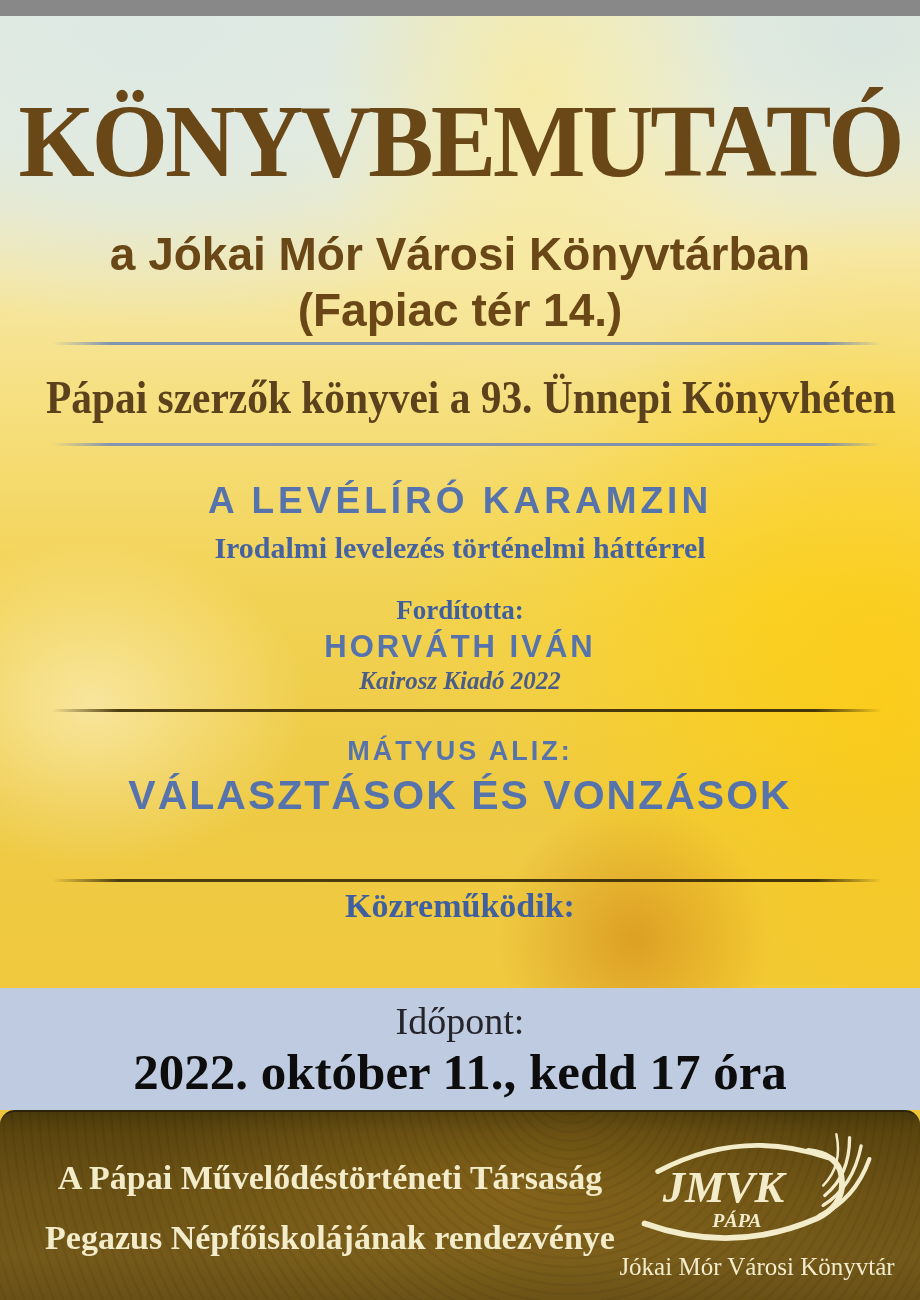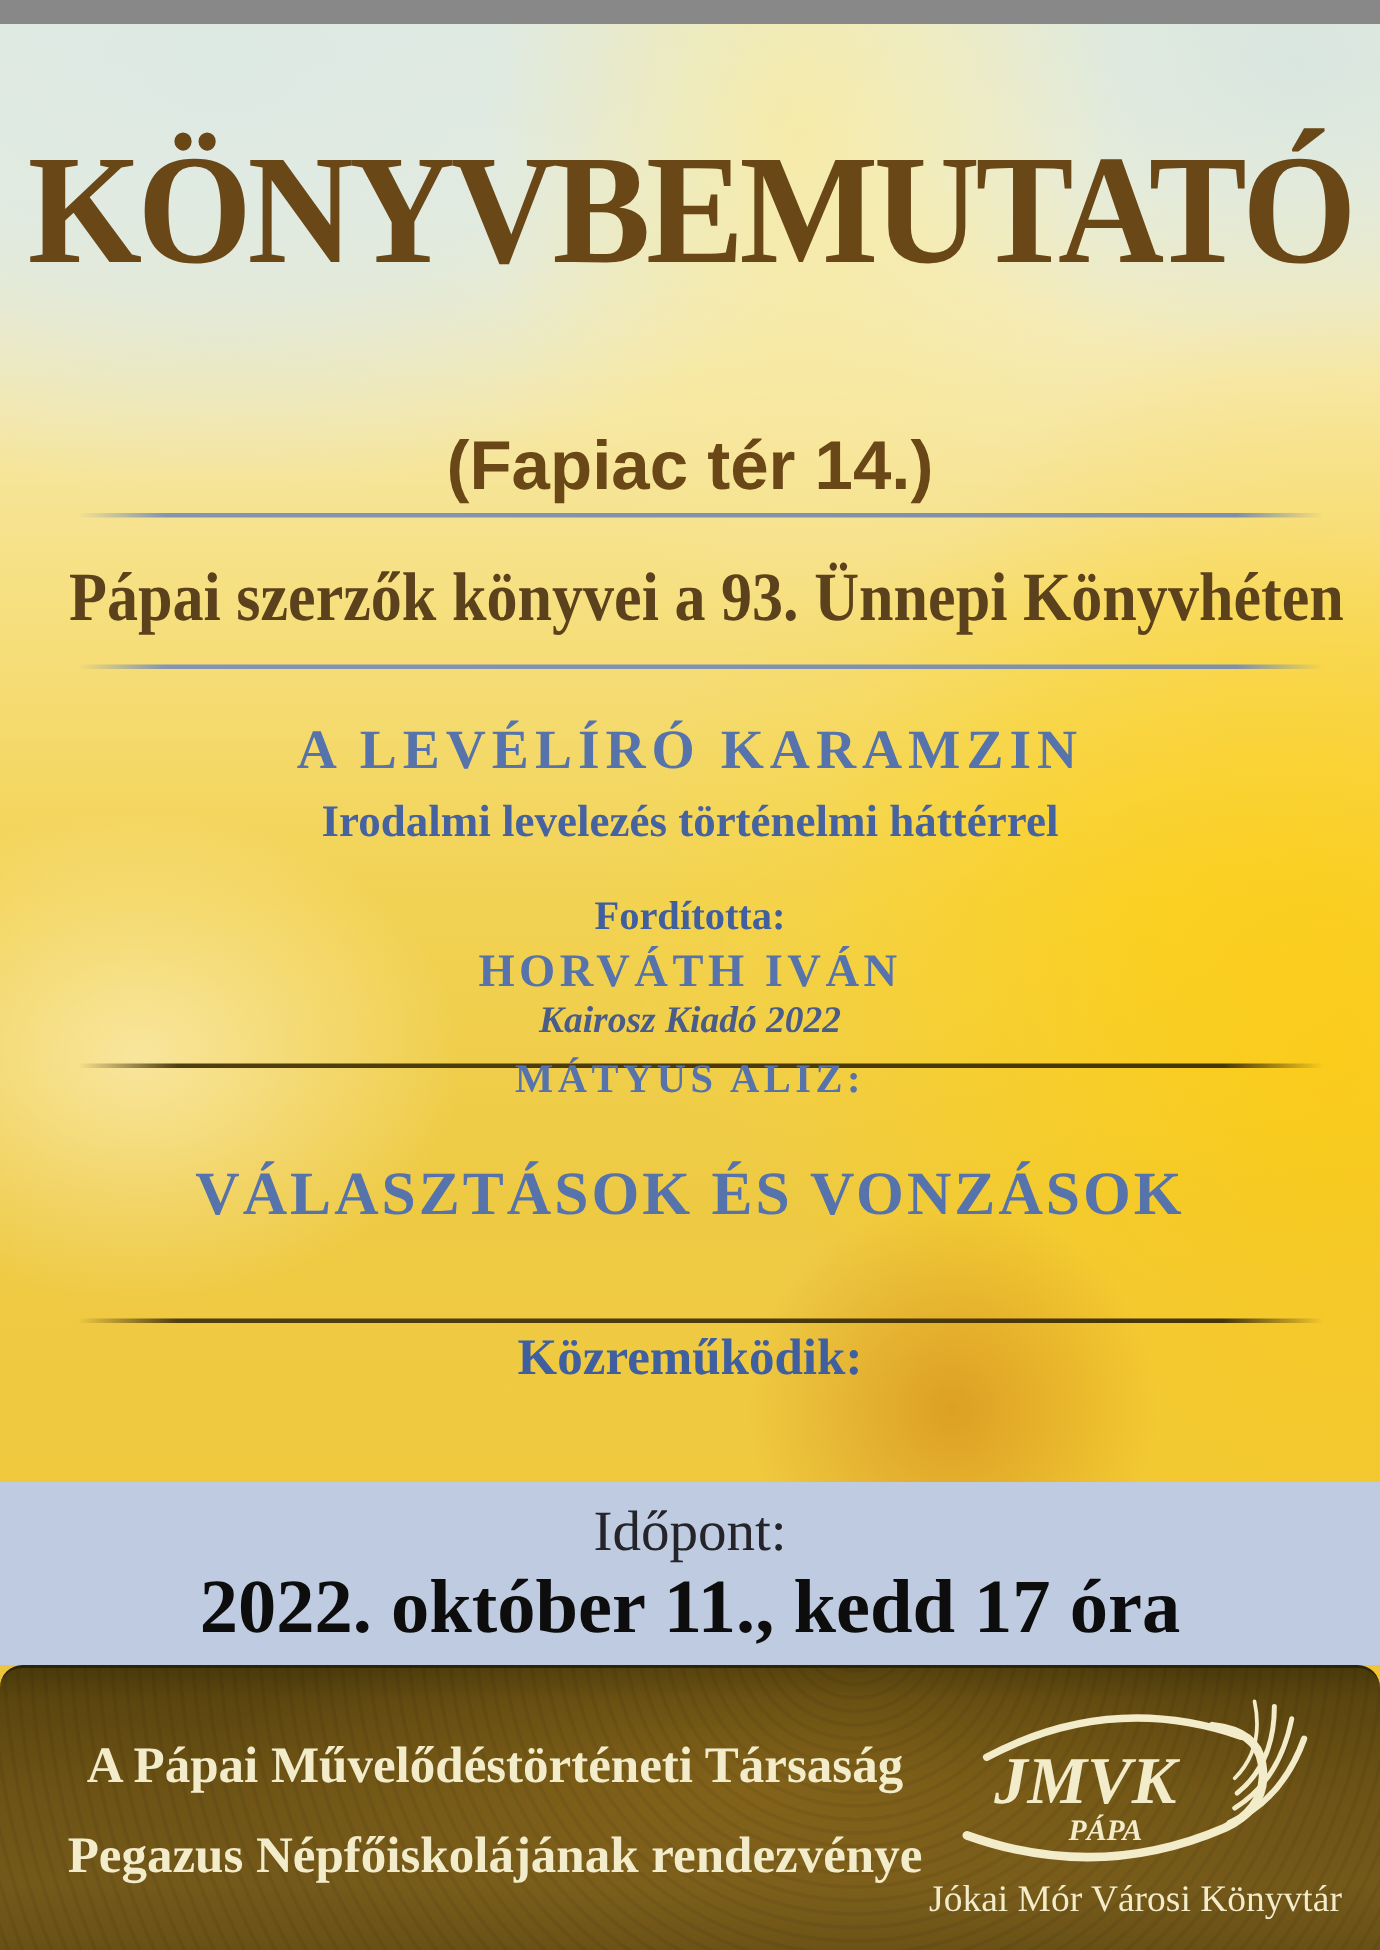--- a/index.html
+++ b/index.html
@@ -34,32 +34,32 @@
   .divider-blue { background:linear-gradient(90deg, rgba(131,149,176,0) 0%, #8395b0 7%, #7e90ac 93%, rgba(131,149,176,0) 100%); }
   .divider-dark { background:linear-gradient(90deg, rgba(79,62,16,0) 0%, #4f3e10 8%, #453609 92%, rgba(79,62,16,0) 100%); }
   .dv1 { top:326px; } .dv2 { top:427px; } .dv3 { top:693px; } .dv4 { top:863px; }
 
   .series {
     top:342px; font-size:46px; line-height:80px; font-weight:bold; color:#5c421c;
     white-space:nowrap; transform:scaleX(0.90);
   }
 
   .comic {
-    font-family:Liberation Serif, serif; font-weight:bold; color:#5673ac;
+    font-family:Liberation Sans, sans-serif; font-weight:bold; color:#5673ac;
     white-space:nowrap;
   }
   .b1-title { top:460px; font-size:37px; line-height:50px; letter-spacing:4px; }
   .b1-sub   { top:512px; font-size:30px; line-height:40px; font-weight:bold; color:#47639f; }
   .label-serif { font-weight:bold; color:#3f5f9f; }
   .b1-translator-label { top:578px; font-size:27px; line-height:32px; }
   .b1-translator { top:610px; font-size:31px; line-height:42px; letter-spacing:3px; }
   .pub { font-weight:bold; font-style:italic; color:#4a5c88; }
   .b1-pub { top:648px; font-size:25px; line-height:34px; }
 
-  .b2-author { top:684px; font-size:27px; line-height:38px; letter-spacing:3px; }
+  .b2-author { top:716px; font-size:27px; line-height:38px; letter-spacing:3px; }
   .b2-title  { top:752px; font-size:41px; line-height:54px; letter-spacing:2px; }
   .b2-pub    { top:812px; font-size:24px; line-height:34px; }
 
   .contrib-label { top:872px; font-size:34px; line-height:36px; }
   .contrib-name  { top:906px; font-size:31px; line-height:46px; letter-spacing:3px; }
 
   .band {
     top:972px; height:122px; background:#bfcbe0;
   }
   .band-label { top:982px; font-size:38px; line-height:46px; color:#24242a; }
@@ -82,20 +82,21 @@
   .logo-svg { width:250px; height:124px; display:block; margin:0 auto; }
   .logo-name { color:#f3ecca; font-size:25px; line-height:30px; margin-top:2px; white-space:nowrap; }
 </style>
 </head>
 <body>
 
 <div class="poster">
 
   <div class="abs title">KÖNYVBEMUTATÓ</div>
 
+  <div class="abs loc loc1">a Jókai Mór Városi Könyvtárban</div>
   <div class="abs loc loc2">(Fapiac tér 14.)</div>
 
   <div class="divider divider-blue dv1"></div>
 
   <div class="abs series">Pápai szerzők könyvei a 93. Ünnepi Könyvhéten</div>
 
   <div class="divider divider-blue dv2"></div>
 
   <div class="abs comic b1-title">A LEVÉLÍRÓ KARAMZIN</div>
   <div class="abs b1-sub">Irodalmi levelezés történelmi háttérrel</div>

